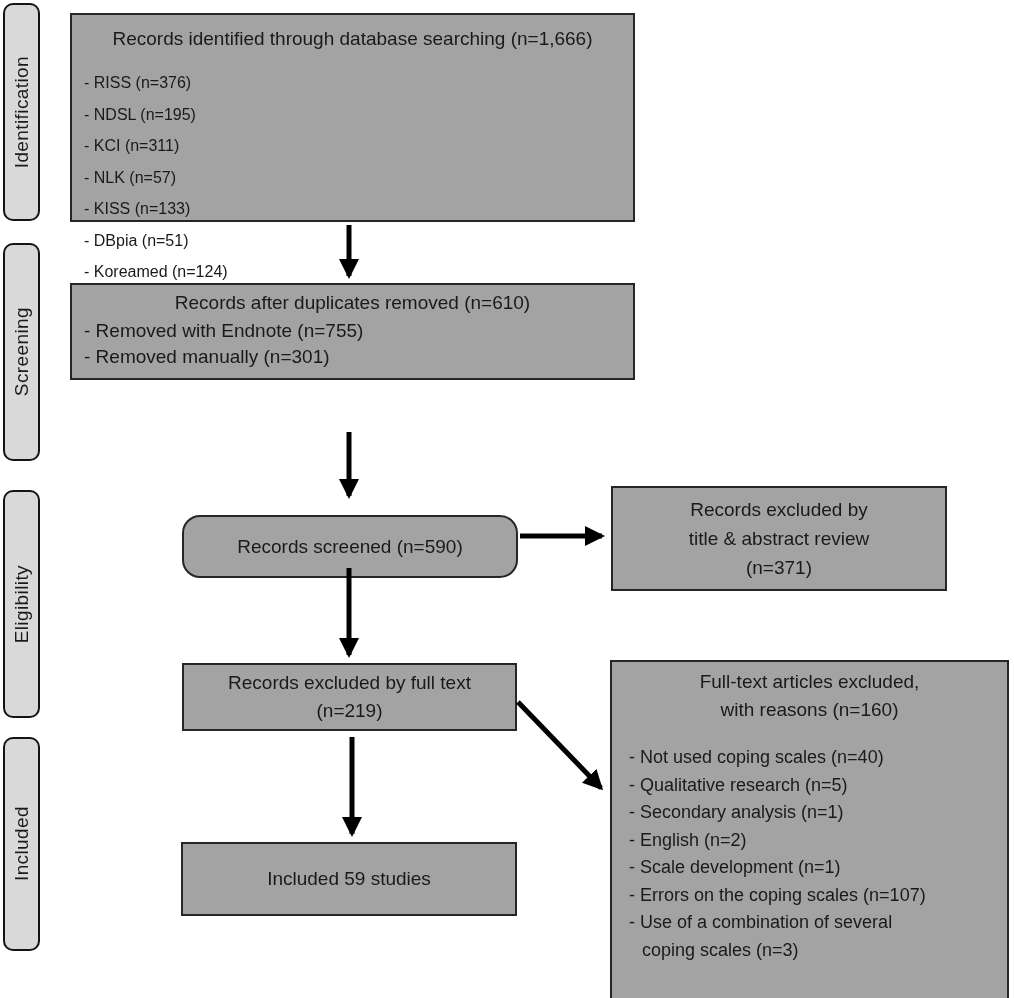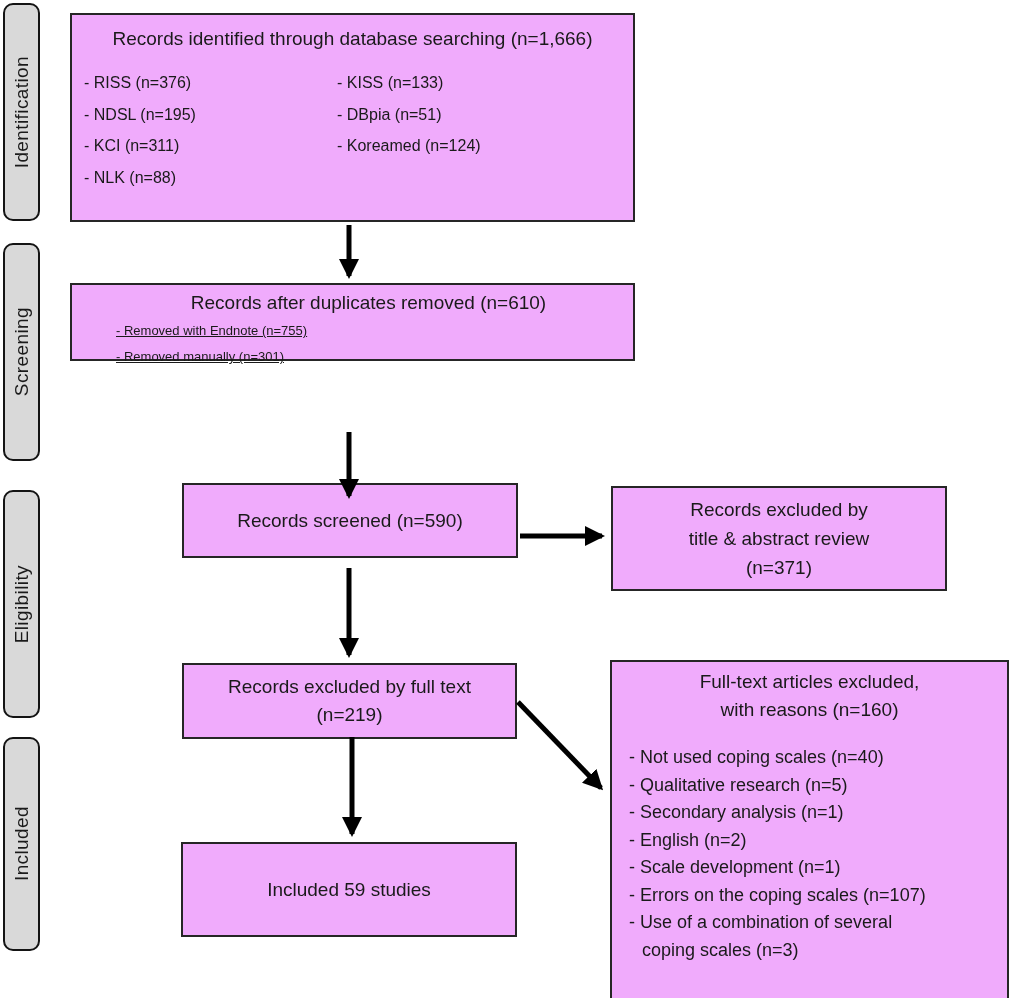--- a/index.html
+++ b/index.html
@@ -1,39 +1,39 @@
 <!DOCTYPE html>
 <html><head>
 <meta charset="utf-8">
 <style>
   * { margin:0; padding:0; box-sizing:border-box; }
   html,body { background:#fff; }
   body { font-family:"Liberation Sans", sans-serif; color:#1a1a1a; }
   .canvas { position:relative; width:1014px; height:998px; background:#fff; overflow:hidden; }
 
-  .box { position:absolute; background:#f0abfc; border:2px solid #262626; }
+  .box { position:absolute; background:#a3a3a3; border:2px solid #262626; }
   .box.light { border-color:#a6a6a6; }
 
   .stage { position:absolute; left:3px; width:37px; background:#d9d9d9;
            border:2.5px solid #141414; border-radius:10px;
            display:flex; align-items:center; justify-content:center; }
   .stage span { writing-mode:vertical-rl; transform:rotate(180deg);
                 font-size:19px; letter-spacing:.4px; color:#1a1a1a; }
 
   .box-title { font-size:19px; text-align:center; }
   .multiline { white-space:pre-line; }
 
   .center-flex { display:flex; align-items:center; justify-content:center; }
 
-  .src-cols { display:flex; margin-top:17px; padding-left:12px; }
+  .src-cols { display:flex; margin-top:17px; padding-left:12px;flex-direction:column; }
   .src-col1 { width:253px; }
   .src-item { font-size:16px; line-height:31.5px; white-space:pre; }
 
   .detail-list { padding:0 12px; margin-top:4px; }
-  .detail-item { font-size:13px; line-height:26px; white-space:pre;text-decoration:underline; }
+  .detail-item { font-size:19px; line-height:26px; white-space:pre; }
 
   .reasons { margin-top:20px; padding:0 10px 0 17px; }
   .reason { font-size:18px; line-height:27.5px; white-space:pre-line;
             padding-left:13px; text-indent:-13px; }
 
   svg.arrows { position:absolute; left:0; top:0; pointer-events:none; }
 </style>
 </head>
 <body>
 
@@ -52,70 +52,70 @@
     <span>Included</span>
   </div>
 
   <div class="box" style="left:70px; top:13px; width:565px; height:209px;">
     <div class="box-title" style="margin-top:13px;">Records identified through database searching (n=1,666)</div>
     <div class="src-cols">
       <div class="src-col1">
           <div class="src-item">- RISS (n=376)</div>
           <div class="src-item">- NDSL (n=195)</div>
           <div class="src-item">- KCI (n=311)</div>
-          <div class="src-item">- NLK (n=88)</div>
+          <div class="src-item">- NLK (n=57)</div>
         </div>
       <div class="src-col2">
           <div class="src-item">- KISS (n=133)</div>
           <div class="src-item">- DBpia (n=51)</div>
           <div class="src-item">- Koreamed (n=124)</div>
         </div>
     </div>
   </div>
 
-  <div class="box" style="left:70px; top:283px; width:565px; height:78px;padding-left:32px;">
+  <div class="box" style="left:70px; top:283px; width:565px; height:97px;">
     <div class="box-title" style="margin-top:7px;">Records after duplicates removed (n=610)</div>
     <div class="detail-list">
         <div class="detail-item">- Removed with Endnote (n=755)</div>
         <div class="detail-item">- Removed manually (n=301)</div>
       </div>
   </div>
 
 
-  <div class="box center-flex" style="left:182px; top:483px; width:336px; height:75px;">
+  <div class="box center-flex" style="left:182px; top:515px; width:336px; height:63px;border-radius:18px;">
     <div class="box-title">Records screened (n=590)</div>
   </div>
 
   <div class="box center-flex" style="left:611px; top:486px; width:336px; height:105px;">
     <div class="box-title multiline" style="line-height:29px;">Records excluded by
 title &amp; abstract review
 (n=371)</div>
   </div>
 
-  <div class="box center-flex" style="left:182px; top:663px; width:335px; height:76px;">
+  <div class="box center-flex" style="left:182px; top:663px; width:335px; height:68px;">
     <div class="box-title multiline" style="line-height:28px;">Records excluded by full text
 (n=219)</div>
   </div>
 
   <div class="box" style="left:610px; top:660px; width:399px; height:412px;">
     <div class="box-title multiline" style="margin-top:6px; line-height:28px;">Full-text articles excluded,
 with reasons (n=160)</div>
     <div class="reasons">
         <div class="reason">- Not used coping scales (n=40)</div>
         <div class="reason">- Qualitative research (n=5)</div>
         <div class="reason">- Secondary analysis (n=1)</div>
         <div class="reason">- English (n=2)</div>
         <div class="reason">- Scale development (n=1)</div>
         <div class="reason">- Errors on the coping scales (n=107)</div>
         <div class="reason">- Use of a combination of several
 coping scales (n=3)</div>
       </div>
   </div>
 
-  <div class="box center-flex" style="left:181px; top:842px; width:336px; height:95px;">
+  <div class="box center-flex" style="left:181px; top:842px; width:336px; height:74px;">
     <div class="box-title">Included 59 studies</div>
   </div>
 
   <svg class="arrows" width="1014" height="998" viewBox="0 0 1014 998">
     <defs>
       <marker id="ah" viewBox="0 0 10 10" refX="8.5" refY="5" markerWidth="4" markerHeight="4" orient="auto">
         <path d="M0,0 L10,5 L0,10 Z" fill="#000"></path>
       </marker>
     </defs>
     <line x1="349" y1="225" x2="349" y2="276" stroke="#000" stroke-width="5" marker-end="url(#ah)"></line>

